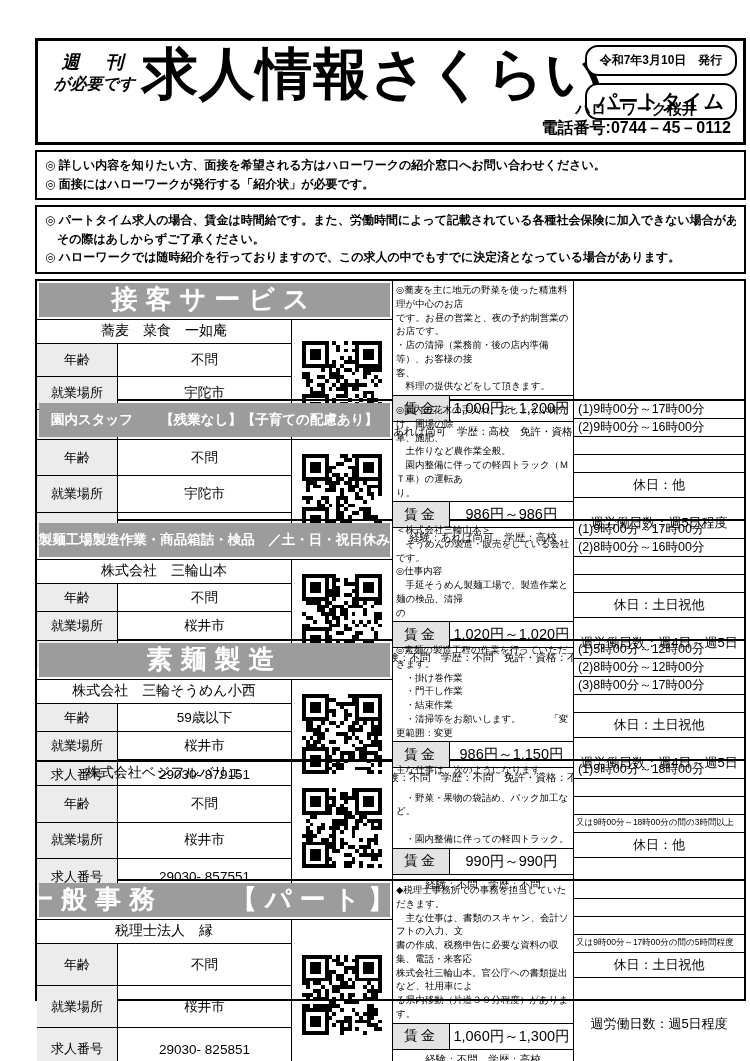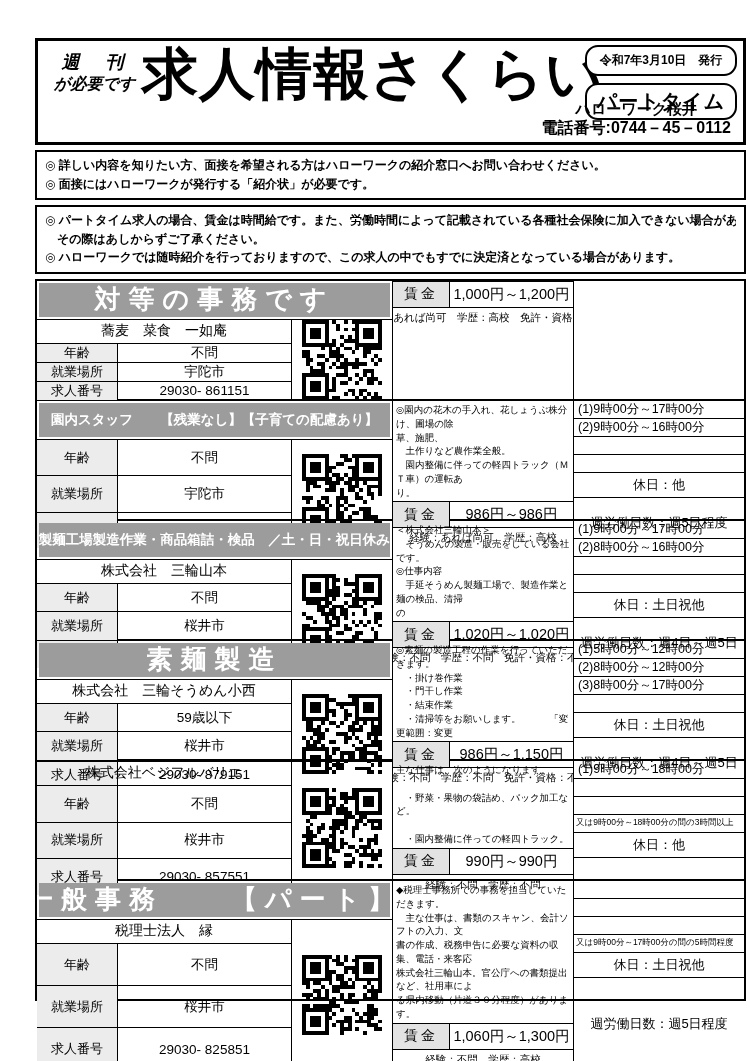--- a/index.html
+++ b/index.html
@@ -90,21 +90,21 @@
     </div>
     <div class="notice-box">
       <div class="notice-line">◎ パートタイム求人の場合、賃金は時間給です。また、労働時間によって記載されている各種社会保険に加入できない場合があります。</div>
       <div class="notice-line">　その際はあしからずご了承ください。</div>
       <div class="notice-line">◎ ハローワークでは随時紹介を行っておりますので、この求人の中でもすでに決定済となっている場合があります。</div>
     </div>
 
     <div class="job-list">
   <div class="job">
     <div class="job-left">
-      <div class="jtitle large">対等の事務です</div>
+      <div class="jtitle large">接客サービス</div>
       <div class="job-left-body">
         <div class="jinfo">
           <div class="jcompany">蕎麦　菜食　一如庵</div>
           <div class="jrow">
             <div class="jlabel">年齢</div>
             <div class="jvalue">不問</div>
           </div>
           <div class="jrow">
             <div class="jlabel">就業場所</div>
             <div class="jvalue">宇陀市</div>
@@ -332,20 +332,25 @@
                   <i style="grid-row:21;grid-column:15"></i>
                   <i style="grid-row:21;grid-column:17"></i>
                   <i style="grid-row:21;grid-column:19"></i>
                   <i style="grid-row:21;grid-column:20"></i>
                   <i style="grid-row:21;grid-column:21"></i>
                 </div>
         </div>
       </div>
     </div>
     <div class="job-mid">
+      <div class="jdesc">◎蕎麦を主に地元の野菜を使った精進料理が中心のお店
+です。お昼の営業と、夜の予約制営業のお店です。
+・店の清掃（業務前・後の店内準備等）、お客様の接
+客、
+　料理の提供などをして頂きます。</div>
       <div class="jwage">
         <div class="jwage-label">賃金</div>
         <div class="jwage-value">1,000円～1,200円</div>
       </div>
       <div class="jexp">経験：あれば尚可　学歴：高校　免許・資格：不問</div>
     </div>
   </div>
 
   <div class="job">
     <div class="job-left">

